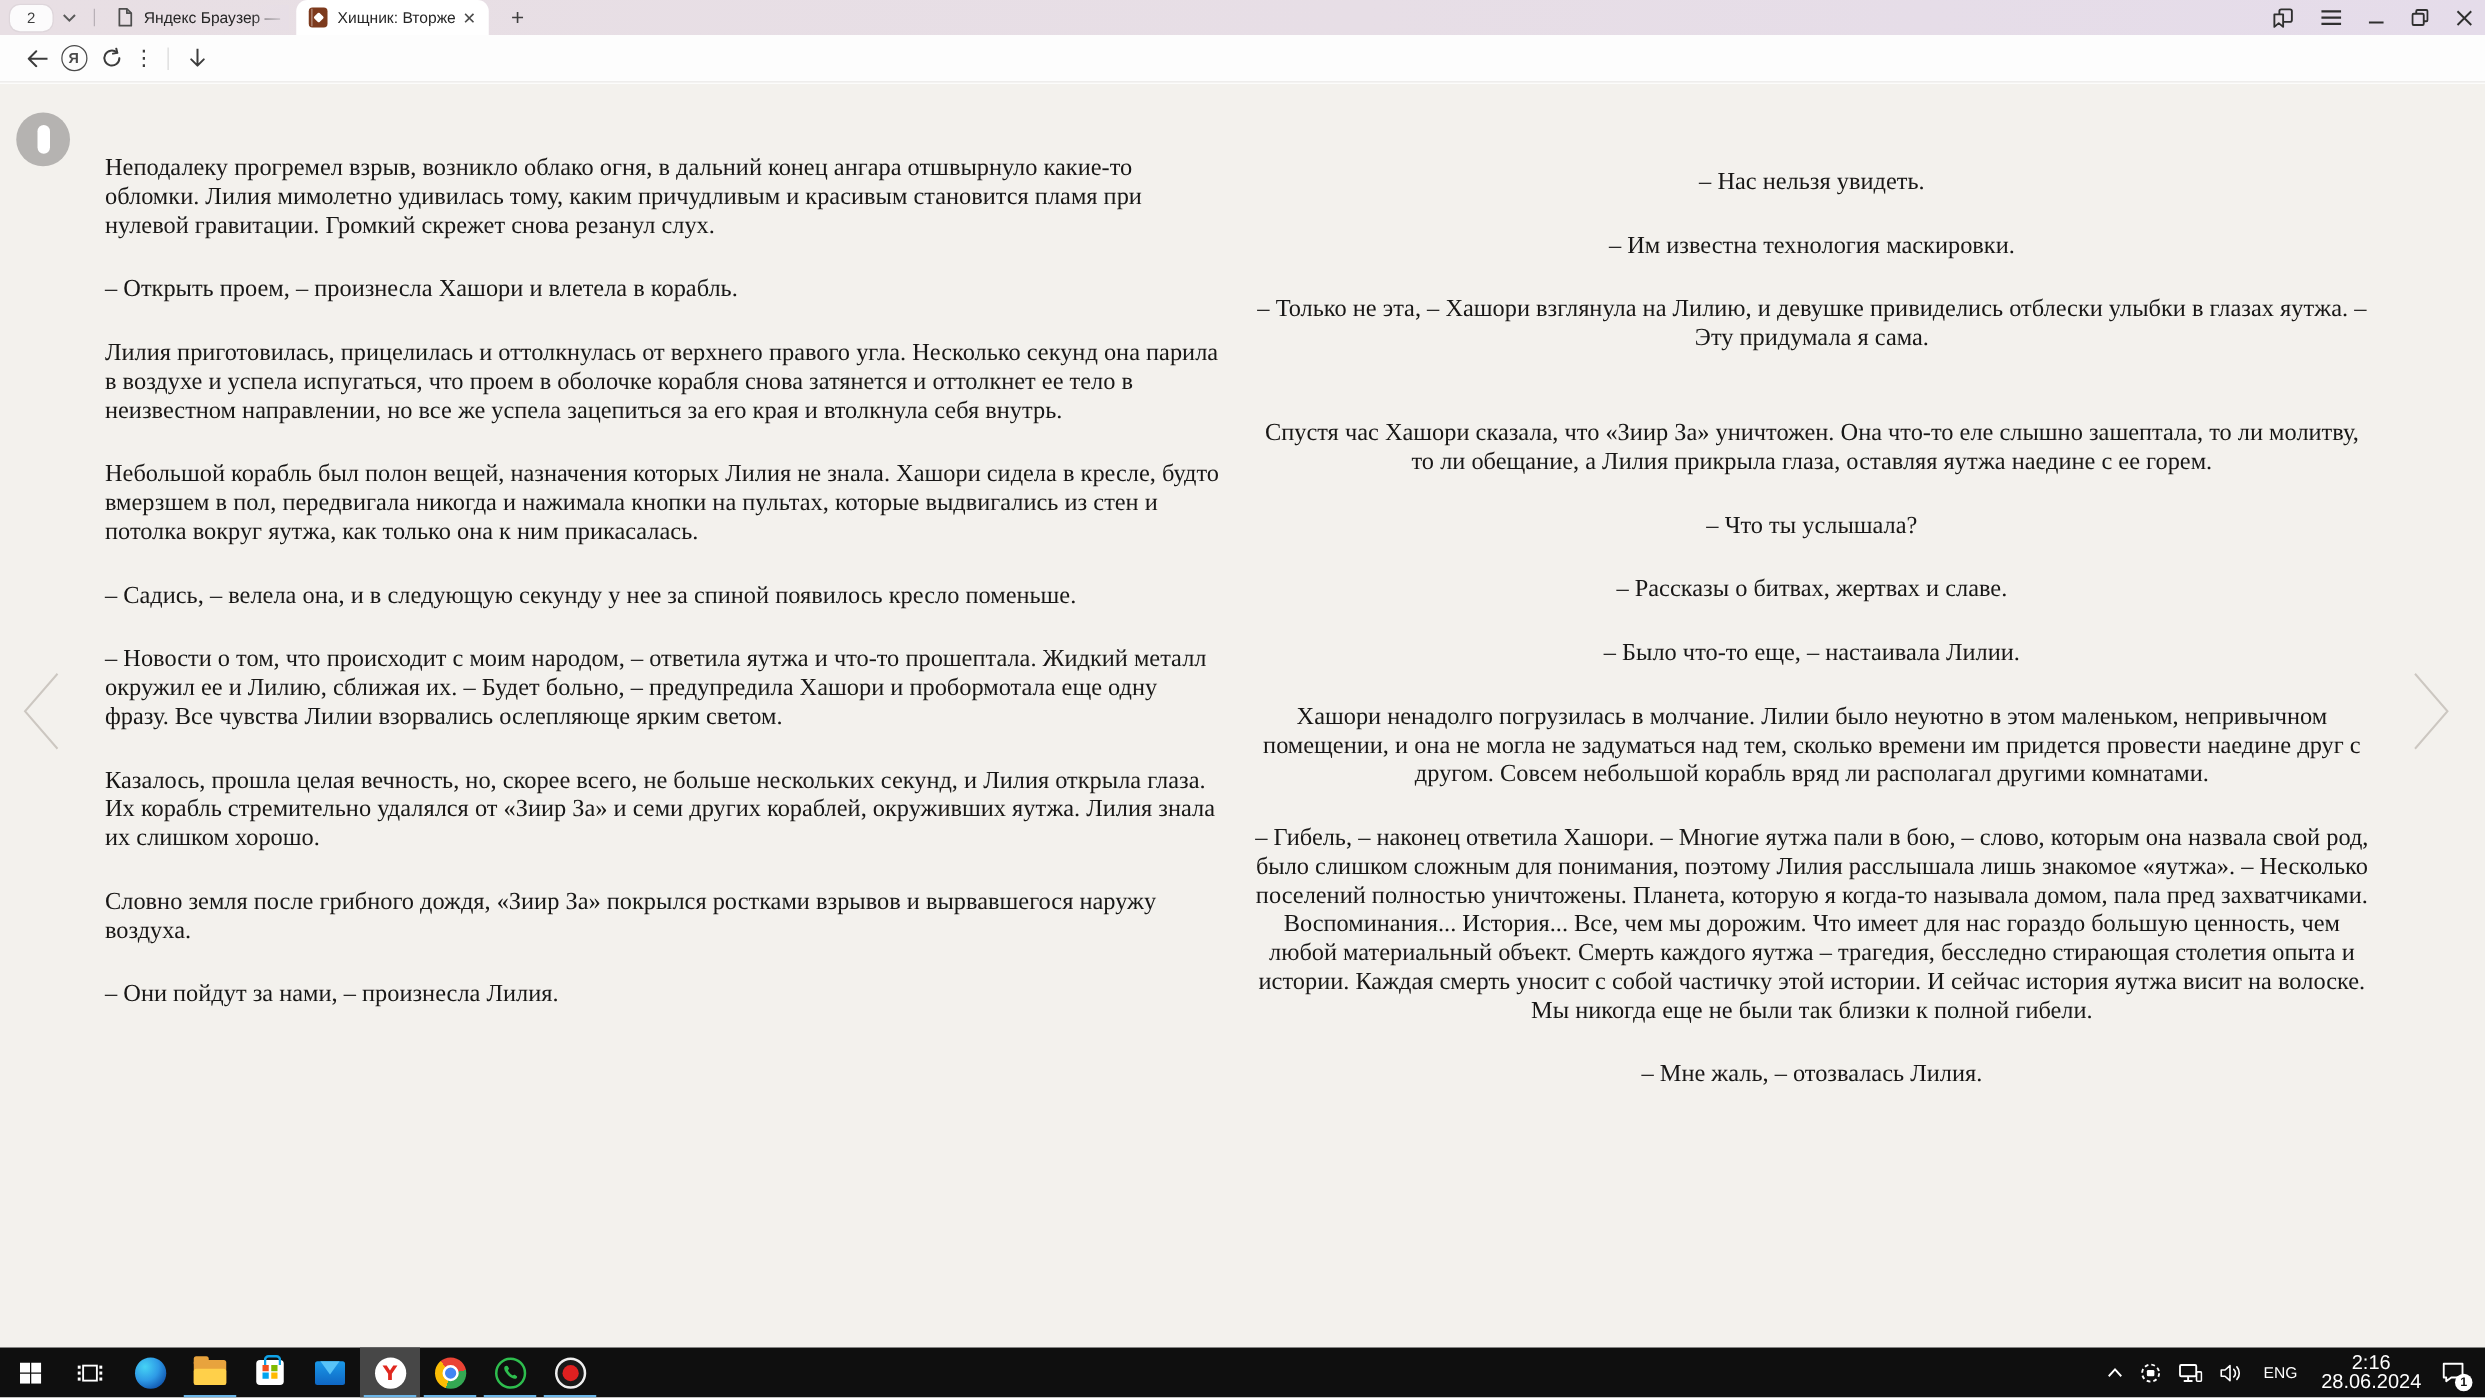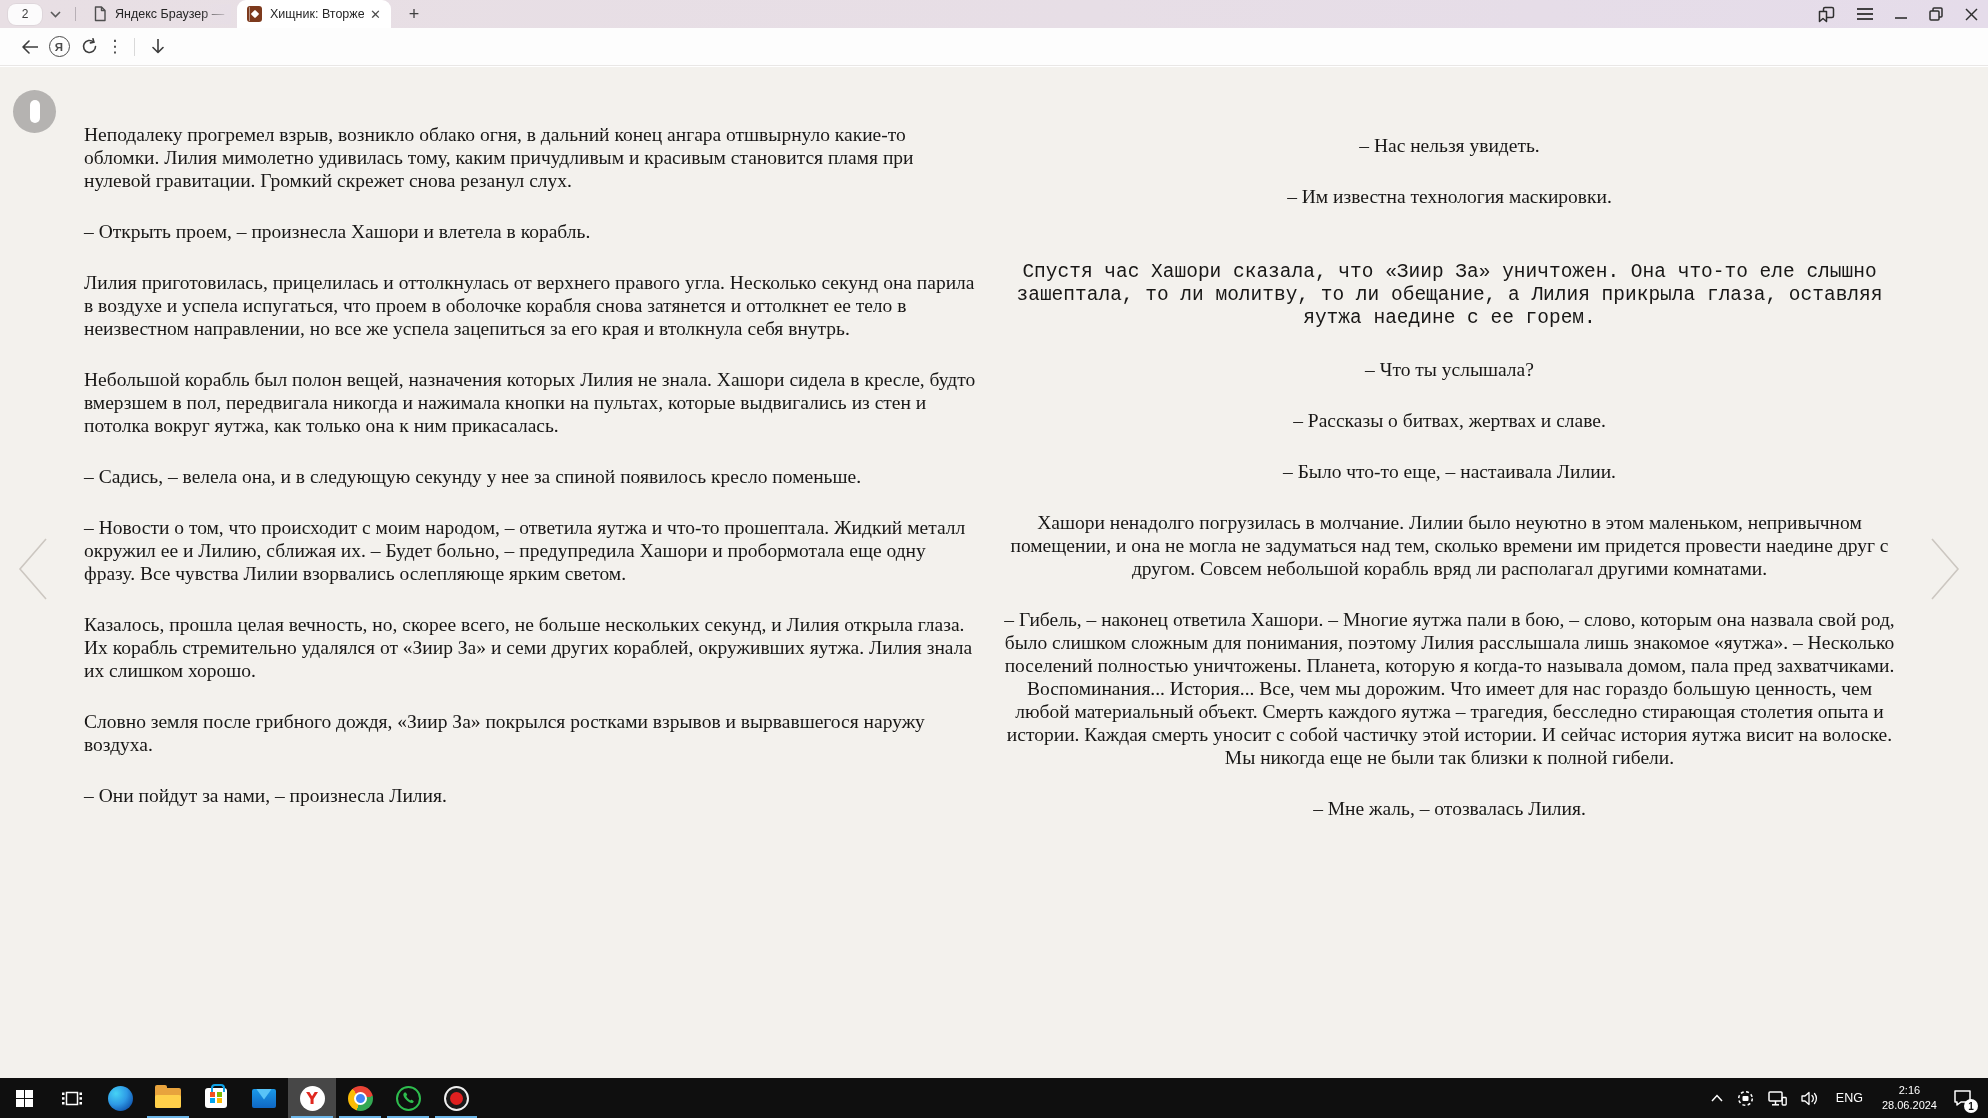--- a/index.html
+++ b/index.html
@@ -62,21 +62,21 @@
   .reader-menu .bar { width:10px; height:23px; background:#fff; border-radius:5px; }
   .nav-arrow { position:absolute; top:470px; width:34px; height:64px; display:flex;
                align-items:center; justify-content:center; color:#ccc7c1; }
   .nav-arrow.left { left:16px; }
   .nav-arrow.right { right:26px; }
   .columns { display:flex; padding:56px 84px 0 84px; gap:26px; }
   .col { width:893px; font-family:"Liberation Serif", serif; font-size:19.5px;
          line-height:23px; color:#181716; text-align:left; }
   .col.right { padding-top:11px;text-align:center; }
   .col p { margin:0 0 28px 0; }
-  .col p.scene-break { padding-top:25px;font-family:Liberation Mono, monospace; }
+  .col p.scene-break { padding-top:25px; }
 
   
   .taskbar { position:absolute; bottom:0; left:0; right:0; height:40px; background:#0f0f0f;
              display:flex; align-items:stretch; color:#fff; }
   .task-left { display:flex; }
   .task-btn { width:48px; display:flex; align-items:center; justify-content:center;
               position:relative; }
   .task-btn.open::after { content:""; position:absolute; left:3px; right:3px; bottom:0;
               height:2.5px; background:#6cb6e8; }
   .task-btn.active-app { background:#474747; }
@@ -98,21 +98,21 @@
                    border:2px solid #10a3e8; border-bottom:none; border-radius:4px 4px 0 0; }
   .store .tiles { position:absolute; inset:4px 5px 5px 5px; display:grid; grid-template-columns:1fr 1fr; gap:1.5px; }
   .store .tiles i { display:block; }
   .mail { width:24px; height:19px; background:linear-gradient(180deg,#1a99e8,#0f67c4); border-radius:2px; position:relative; overflow:hidden; }
   .mail::before { content:""; position:absolute; left:-4px; top:-11px; width:32px; height:22px;
                   background:#58c3f7; transform:rotate(0deg); clip-path:polygon(0 0,100% 0,50% 100%); }
   .task-spacer { flex:1; }
   .tray { display:flex; align-items:center; gap:0; padding-right:6px; }
   .tray-btn { height:40px; display:flex; align-items:center; justify-content:center; padding:0 7px; }
   .tray-lang { font-size:12.5px; color:#fff; padding:0 9px; }
-  .tray-clock { text-align:center; font-size:11px; line-height:15px; color:#fff; padding:0 10px; }
+  .tray-clock { text-align:center; font-size:16px; line-height:15px; color:#fff; padding:0 10px; }
   .notif { position:relative; padding:0 10px 0 6px; }
   .notif .badge { position:absolute; right:4px; bottom:5px; width:14px; height:14px; background:#fff;
                   color:#111; border-radius:50%; font-size:10px; display:flex; align-items:center;
                   justify-content:center; font-weight:bold; }
 </style>
 </head>
 <body>
 
 <div class="window">
 
@@ -239,20 +239,21 @@
           <p>Небольшой корабль был полон вещей, назначения которых Лилия не знала. Хашори сидела в кресле, будто вмерзшем в пол, передвигала никогда и нажимала кнопки на пультах, которые выдвигались из стен и потолка вокруг яутжа, как только она к ним прикасалась.</p>
           <p>– Садись, – велела она, и в следующую секунду у нее за спиной появилось кресло поменьше.</p>
           <p>– Новости о том, что происходит с моим народом, – ответила яутжа и что-то прошептала. Жидкий металл окружил ее и Лилию, сближая их. – Будет больно, – предупредила Хашори и пробормотала еще одну фразу. Все чувства Лилии взорвались ослепляюще ярким светом.</p>
           <p>Казалось, прошла целая вечность, но, скорее всего, не больше нескольких секунд, и Лилия открыла глаза. Их корабль стремительно удалялся от «Зиир За» и семи других кораблей, окруживших яутжа. Лилия знала их слишком хорошо.</p>
           <p>Словно земля после грибного дождя, «Зиир За» покрылся ростками взрывов и вырвавшегося наружу воздуха.</p>
           <p>– Они пойдут за нами, – произнесла Лилия.</p>
         </div>
       <div class="col right">
           <p>– Нас нельзя увидеть.</p>
           <p>– Им известна технология маскировки.</p>
+          <p>– Только не эта, – Хашори взглянула на Лилию, и девушке привиделись отблески улыбки в глазах яутжа. – Эту придумала я сама.</p>
           <p class="scene-break">Спустя час Хашори сказала, что «Зиир За» уничтожен. Она что-то еле слышно зашептала, то ли молитву, то ли обещание, а Лилия прикрыла глаза, оставляя яутжа наедине с ее горем.</p>
           <p>– Что ты услышала?</p>
           <p>– Рассказы о битвах, жертвах и славе.</p>
           <p>– Было что-то еще, – настаивала Лилии.</p>
           <p>Хашори ненадолго погрузилась в молчание. Лилии было неуютно в этом маленьком, непривычном помещении, и она не могла не задуматься над тем, сколько времени им придется провести наедине друг с другом. Совсем небольшой корабль вряд ли располагал другими комнатами.</p>
           <p>– Гибель, – наконец ответила Хашори. – Многие яутжа пали в бою, – слово, которым она назвала свой род, было слишком сложным для понимания, поэтому Лилия расслышала лишь знакомое «яутжа». – Несколько поселений полностью уничтожены. Планета, которую я когда-то называла домом, пала пред захватчиками. Воспоминания... История... Все, чем мы дорожим. Что имеет для нас гораздо большую ценность, чем любой материальный объект. Смерть каждого яутжа – трагедия, бесследно стирающая столетия опыта и истории. Каждая смерть уносит с собой частичку этой истории. И сейчас история яутжа висит на волоске. Мы никогда еще не были так близки к полной гибели.</p>
           <p>– Мне жаль, – отозвалась Лилия.</p>
         </div>
     </div>
   </div>

